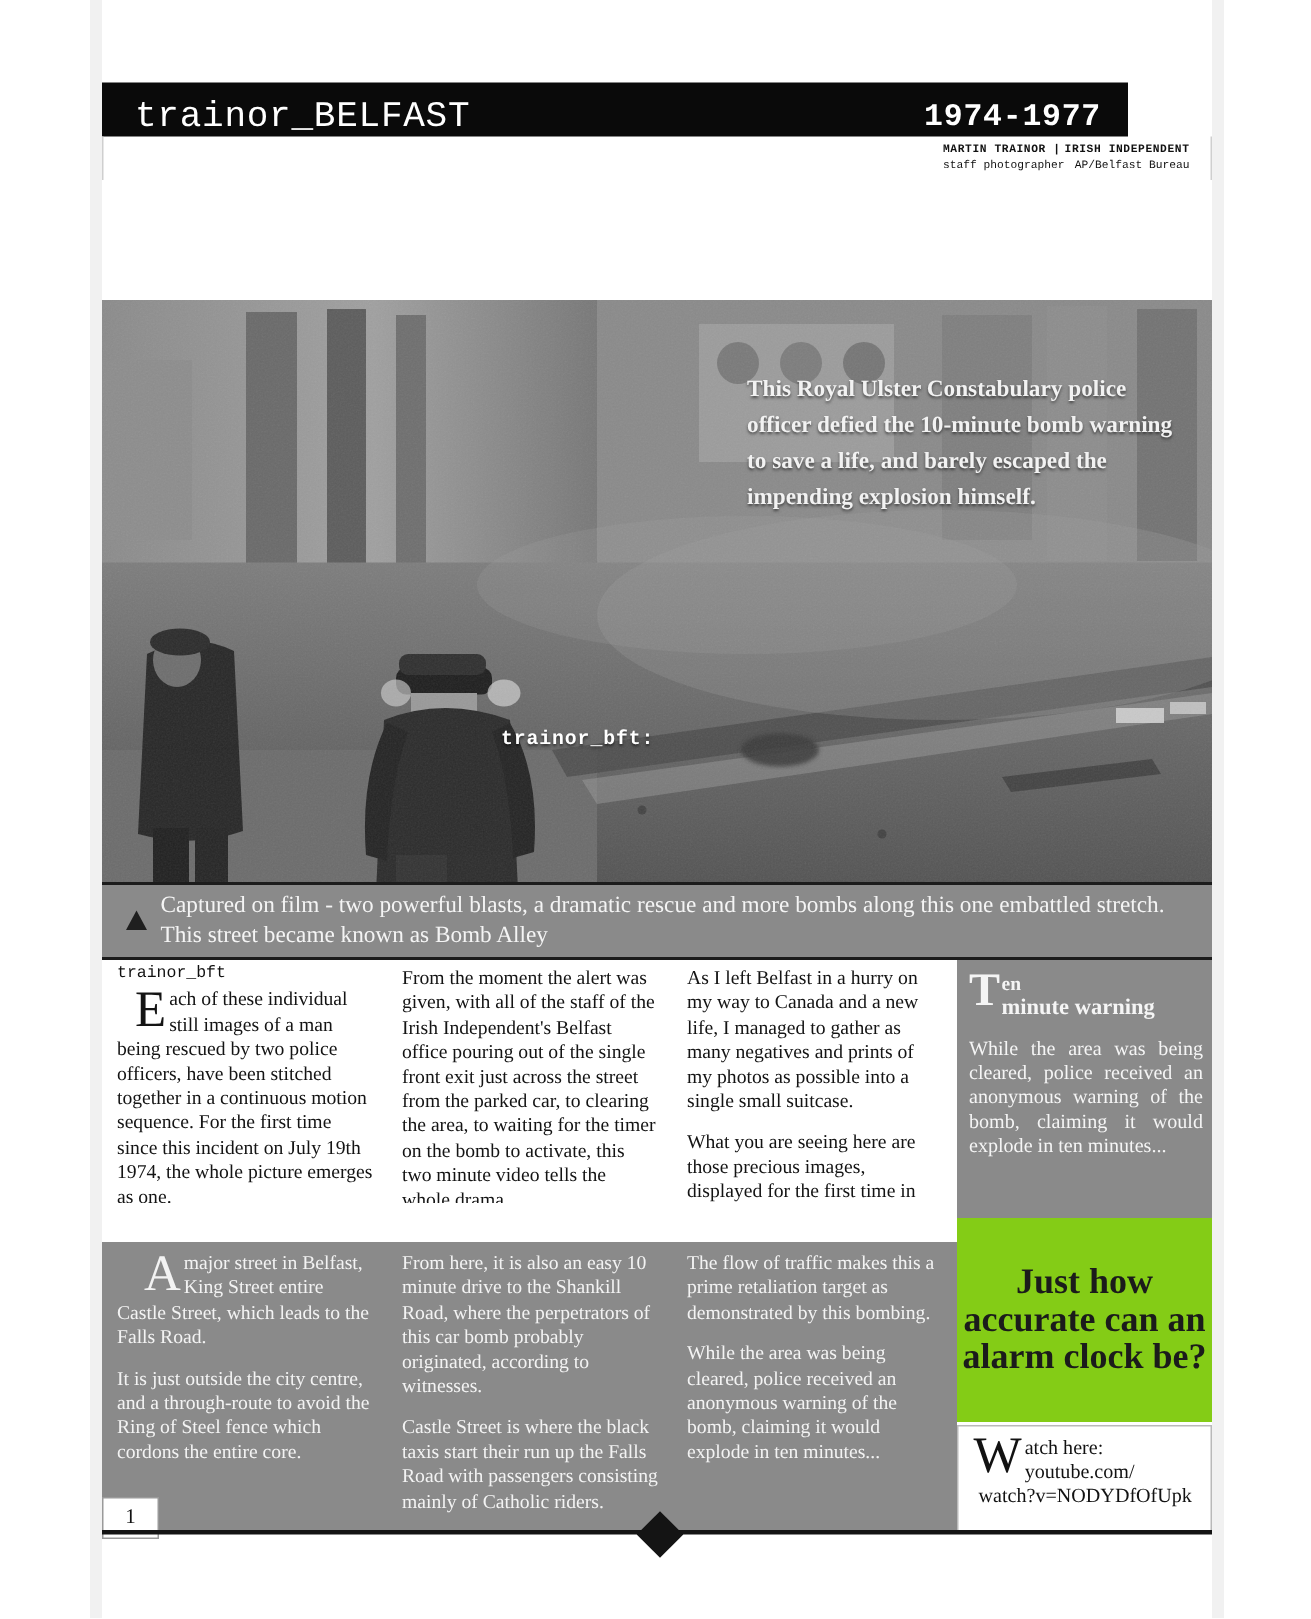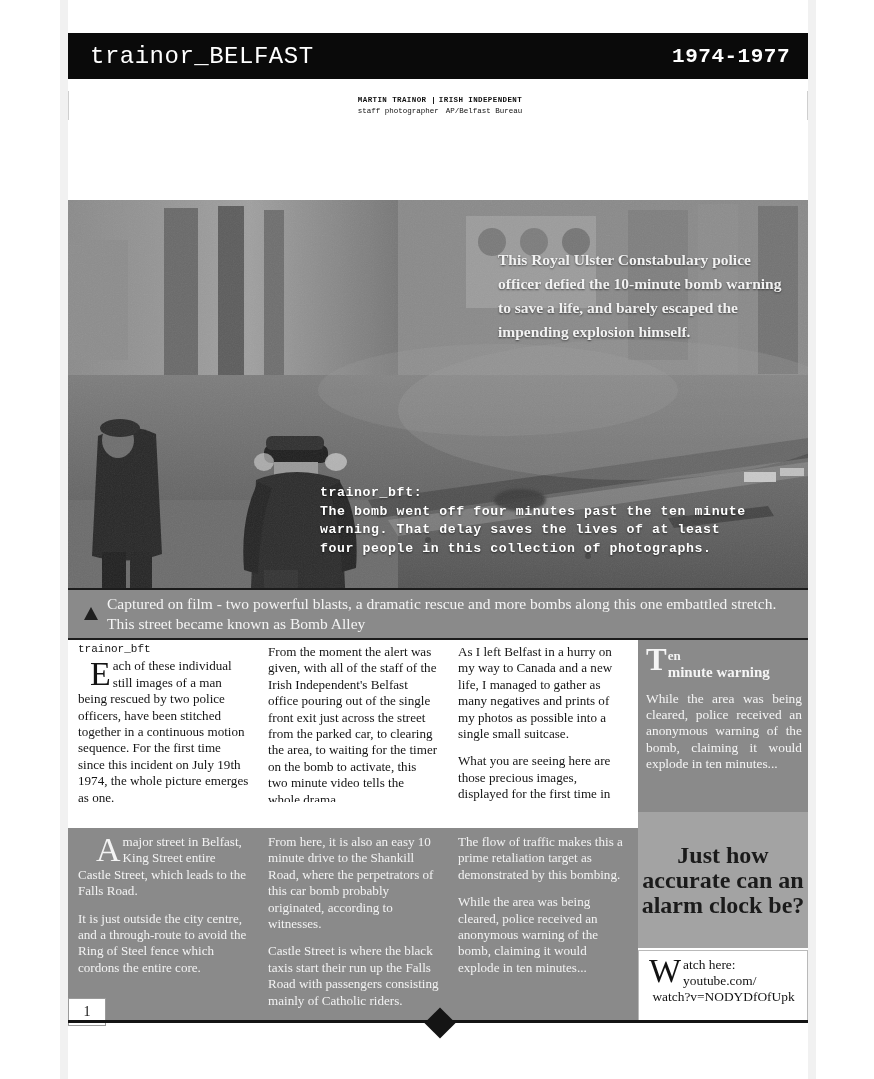--- a/index.html
+++ b/index.html
@@ -19,21 +19,21 @@
   .gutter-shadow-l, .gutter-shadow-r {
     position: absolute; top: 0; bottom: 0; width: 8px;
     background: #f1f1f1;
   }
   .gutter-shadow-l { left: 60px; }
   .gutter-shadow-r { right: 58px; }
 
   
   .masthead {
     position: absolute;
-    left: 68px; top: 33px; width: 740px; height: 46px;
+    left: 68px; top: 55px; width: 684px; height: 46px;
     background: #0a0a0a;
     display: flex; align-items: center; justify-content: space-between;
     padding: 0 18px 0 22px;
   }
   .masthead-title {
     color: #ffffff;
     font-family: "Liberation Mono", monospace;
     font-size: 24px;
     letter-spacing: 0.5px;
   }
@@ -45,21 +45,21 @@
     letter-spacing: 0.5px;
   }
 
   
   .byline-strip {
     position: absolute;
     left: 68px; top: 91px; width: 740px; height: 29px;
     background: #ffffff;
     border-left: 1px solid #cfcfcf;
     border-right: 1px solid #cfcfcf;
-    display: flex; justify-content: center; align-items: center;
+    display: flex; justify-content: flex-end; align-items: center;
     padding: 0 14px 0 18px;
     font-family: "Liberation Mono", monospace;
   }
   .byline-left, .byline-right {
     font-size: 7.5px; line-height: 11px; color: #111;
   }
   .byline-right { text-align: right; }
   .byline-caps { font-weight: bold; letter-spacing: 0.4px; }
 
   
@@ -98,21 +98,21 @@
     left: 430px; top: 48px; width: 292px;
     color: #f2f2f2;
     font-family: "Liberation Serif", serif;
     font-weight: bold;
     font-size: 15.5px;
     line-height: 24px;
     text-shadow: 0 1px 2px rgba(0,0,0,.55);
   }
   .photo-mono {
     position: absolute;
-    left: 252px; top: 284px; width: 430px;
+    left: 266px; top: 284px; width: 430px;
     color: #ffffff;
     font-family: "Liberation Mono", monospace;
     font-weight: bold;
     font-size: 13.2px;
     line-height: 18.6px;
     letter-spacing: 0.6px;
     text-shadow: 0 1px 2px rgba(0,0,0,.6);
   }
   .photo-mono .handle { display: block; }
 
@@ -216,21 +216,21 @@
   .sb-title .l2 { display: block; font-size: 15px; padding-left: 4px; }
   .sb-body {
     font-family: "Liberation Serif", serif;
     font-size: 13.4px;
     line-height: 16.2px;
     text-align: justify;
     clear: both;
   }
   .sb-quote {
     position: absolute; left: 0; top: 172px; width: 170px; height: 136px;
-    background: #a3a3a3;
+    background: #84cc16;
     display: flex; align-items: center; justify-content: center;
     text-align: center;
   }
   .sb-quote span {
     font-family: "Liberation Serif", serif;
     font-weight: bold;
     font-size: 24px;
     line-height: 25px;
     color: #1b1b1b;
   }
@@ -395,21 +395,20 @@
       <ellipse cx="560" cy="210" rx="230" ry="70" fill="#9d9d9d" opacity="0.28"></ellipse>
       <ellipse cx="430" cy="190" rx="180" ry="46" fill="#a6a6a6" opacity="0.2"></ellipse>
 
       <rect x="0" y="0" width="740" height="388" filter="url(#grain)" fill="none" opacity="0.5"></rect>
     </svg>
 
     <div class="photo-caption-serif">This Royal Ulster Constabulary police officer defied the 10-minute bomb warning to save a life, and barely escaped the impending explosion himself.</div>
 
     <div class="photo-mono">
       <span class="handle">trainor_bft:</span>
-      <span>The bomb went off four minutes past the ten minute warning. That delay saves the lives of at least four people in this collection of photographs.</span>
     </div>
   </div>
 
   <div class="caption-bar">
     <div class="caption-tri"></div>
     <div class="caption-text"><span>Captured on film - two powerful blasts, a dramatic rescue and more bombs along this one embattled stretch.  This street became known as </span><b>Bomb Alley</b></div>
   </div>
 
   <div class="body-area">
 

